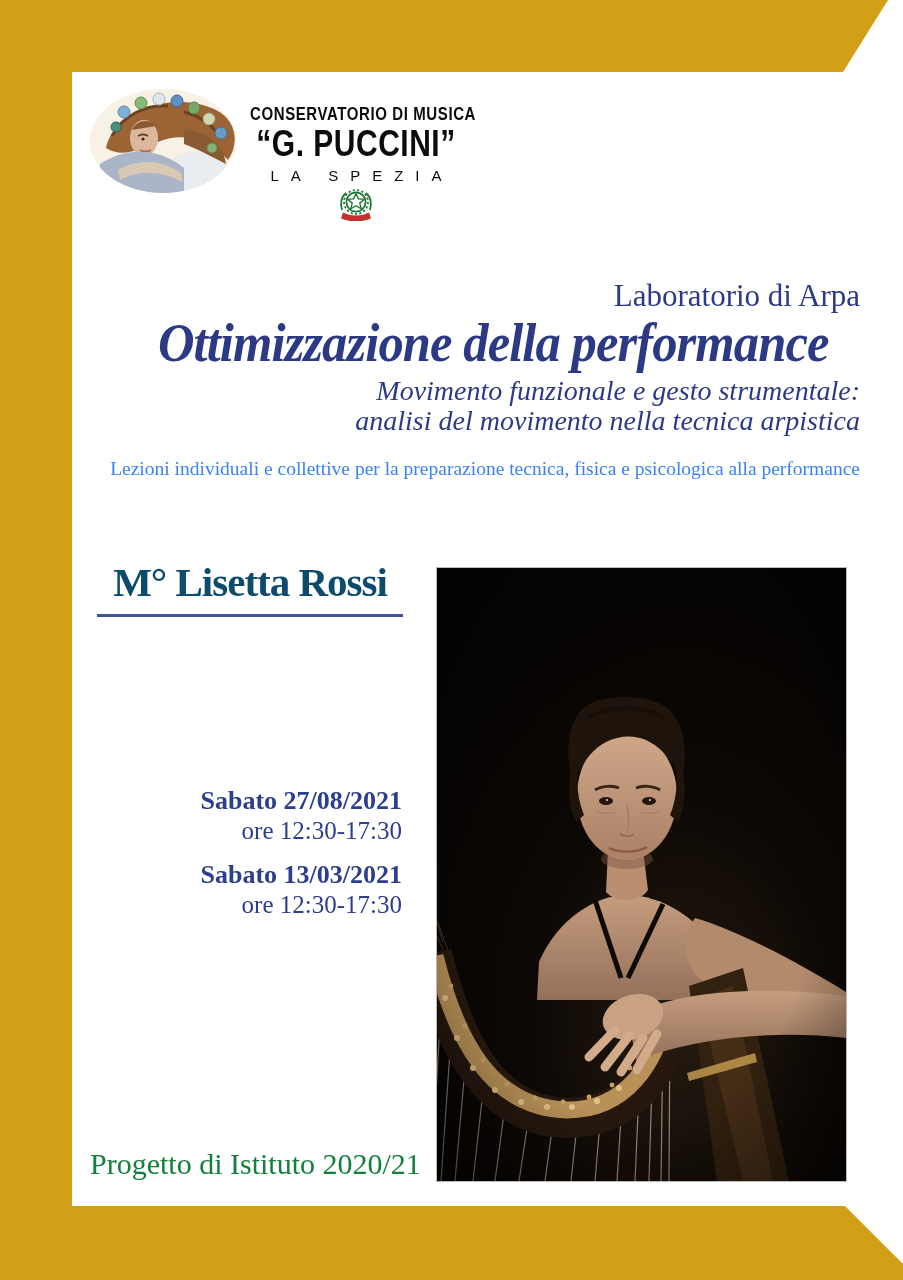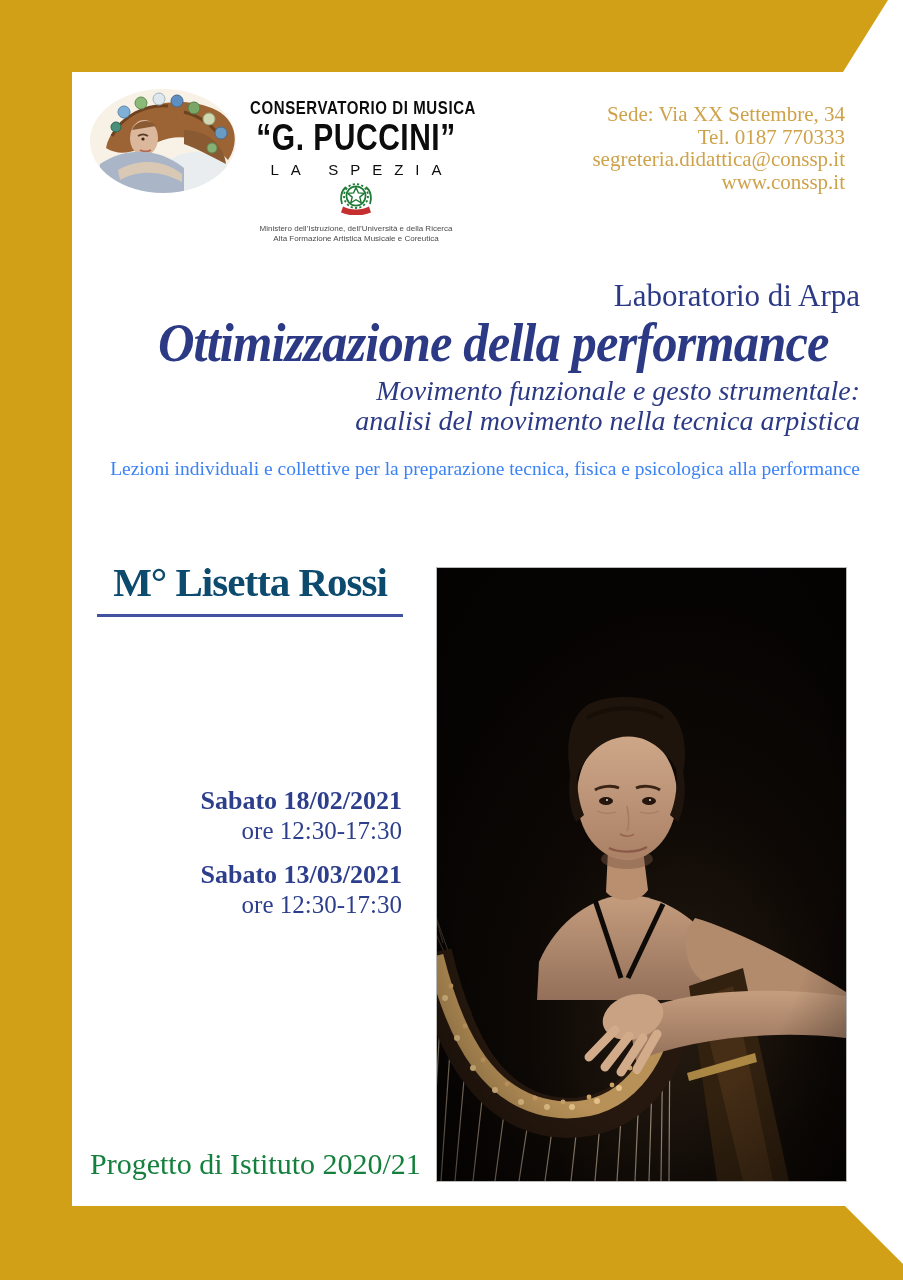--- a/index.html
+++ b/index.html
@@ -6,21 +6,21 @@
   .poster{position:relative;width:903px;height:1280px;background:#ffffff;overflow:hidden;
           font-family:"Liberation Serif",serif;}
   
   .frame-left{position:absolute;left:0;top:0;width:72px;height:1280px;background:#D1A016;}
   .frame-top{position:absolute;left:0;top:0;width:903px;height:72px;background:#D1A016;
              clip-path:polygon(0 0,888px 0,843px 72px,0 72px);}
   .frame-bottom{position:absolute;left:0;bottom:0;width:903px;height:74px;background:#D1A016;
              clip-path:polygon(0 0,845px 0,903px 58px,903px 74px,0 74px);}
   
   .logo-oval{position:absolute;left:88px;top:86px;width:150px;height:110px;}
-  .logo-stack{position:absolute;left:250px;top:96px;width:212px;text-align:center;color:#0c0c0c;}
+  .logo-stack{position:absolute;left:250px;top:102px;width:212px;text-align:center;color:#0c0c0c;}
   .inst1{font-family:"Liberation Sans",sans-serif;font-size:15px;letter-spacing:.6px;font-weight:600;
          transform:scaleY(1.28);transform-origin:top center;white-space:nowrap;}
   .inst2{font-family:"Liberation Sans",sans-serif;font-size:30px;font-weight:700;letter-spacing:.5px;
          transform:scaleY(1.22);transform-origin:top center;white-space:nowrap;margin-top:4px;}
   .inst3{font-family:"Liberation Sans",sans-serif;font-size:15px;font-weight:500;letter-spacing:12px;
          margin-right:-12px;white-space:nowrap;margin-top:10px;}
   .emblem{margin:5px auto 0 auto;width:36px;height:32px;}
   .ministry{position:absolute;left:218px;top:224px;width:276px;text-align:center;
             font-family:"Liberation Sans",sans-serif;font-size:8px;line-height:10px;color:#4a4a4a;white-space:nowrap;}
   .contact{position:absolute;right:58px;top:103px;text-align:right;color:#CFA24A;
@@ -101,48 +101,38 @@
       <svg width="36" height="32" viewBox="0 0 36 32">
         <circle cx="18" cy="13" r="12" fill="none" stroke="#1e7a34" stroke-width="1.8" stroke-dasharray="2.2,2.2"></circle>
         <circle cx="18" cy="13" r="9.6" fill="none" stroke="#1e7a34" stroke-width="1.8"></circle>
         <path d="M18 4.5 L20.4 9.9 L26.3 10.3 L21.8 14.1 L23.2 19.8 L18 16.7 L12.8 19.8 L14.2 14.1 L9.7 10.3 L15.6 9.9 Z" fill="#ffffff" stroke="#1e7a34" stroke-width="1.4"></path>
         <path d="M 4 21 C 2 15, 3 8, 8 4" fill="none" stroke="#1e7a34" stroke-width="1.8"></path>
         <path d="M 32 21 C 34 15, 33 8, 28 4" fill="none" stroke="#1e7a34" stroke-width="1.8"></path>
         <path d="M 5 23.5 C 12 27.5, 24 27.5, 31 23.5 L 33 29.5 C 23 33.5, 13 33.5, 3 29.5 Z" fill="#c62f2f"></path>
       </svg>
     </div>
   </div>
-  <div class="ministry">
-    <div>Ministero dell’Istruzione, dell’Università e della Ricerca</div>
-    <div>Alta Formazione Artistica  Musicale e Coreutica</div>
-  </div>
-
-  <div class="contact">
-    <div>Sede: Via XX Settembre, 34</div>
-    <div>Tel. 0187 770333</div>
-    <div class="link">segreteria.didattica@conssp.it</div>
-    <div class="link">www.conssp.it</div>
-  </div>
+
 
   <div class="titles">
     <div class="kicker">Laboratorio di Arpa</div>
     <div class="main-title">Ottimizzazione della performance</div>
     <div class="subtitle first">Movimento funzionale e gesto strumentale:</div>
     <div class="subtitle">analisi del movimento nella tecnica arpistica</div>
     <div class="description">Lezioni individuali e collettive per la preparazione tecnica, fisica e psicologica alla performance</div>
   </div>
 
   <div class="instructor">
     <div class="name">M° Lisetta Rossi</div>
     <div class="rule"></div>
   </div>
 
   <div class="schedule">
     <div class="slot">
-      <div class="date">Sabato 18/02/2021</div>
+      <div class="date">Sabato 27/08/2021</div>
       <div class="time">ore 12:30-17:30</div>
     </div>
     <div class="slot">
     </div>
     <div class="slot">
       <div class="date">Sabato 13/03/2021</div>
       <div class="time">ore 12:30-17:30</div>
     </div>
   </div>
 

